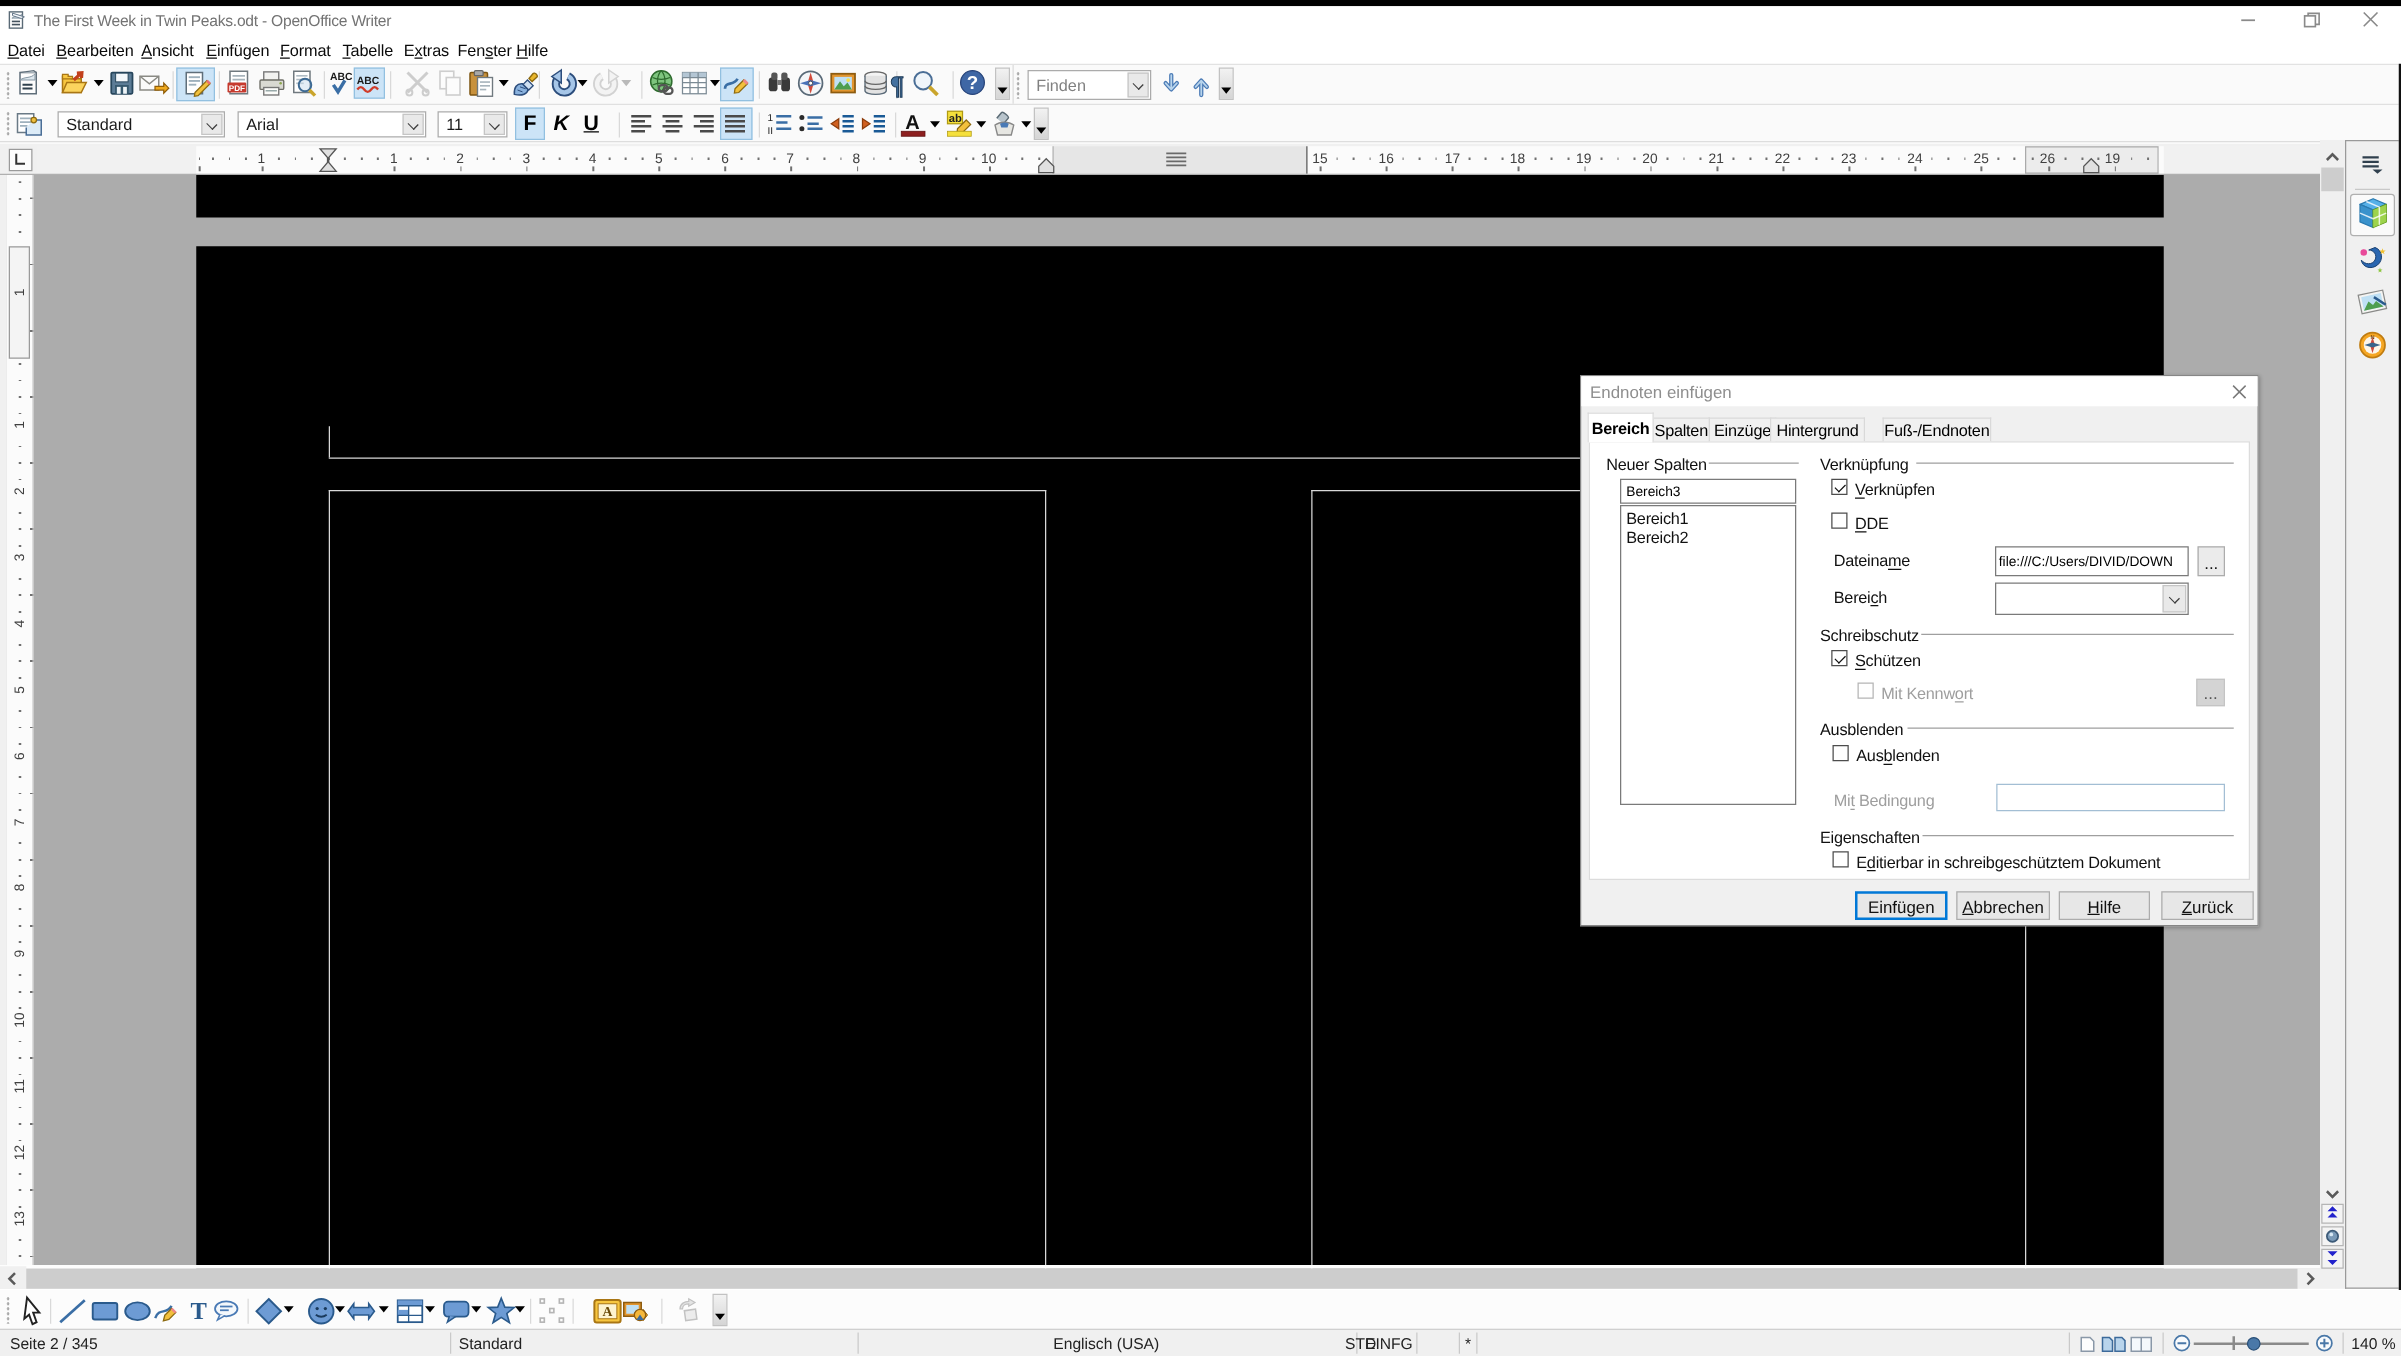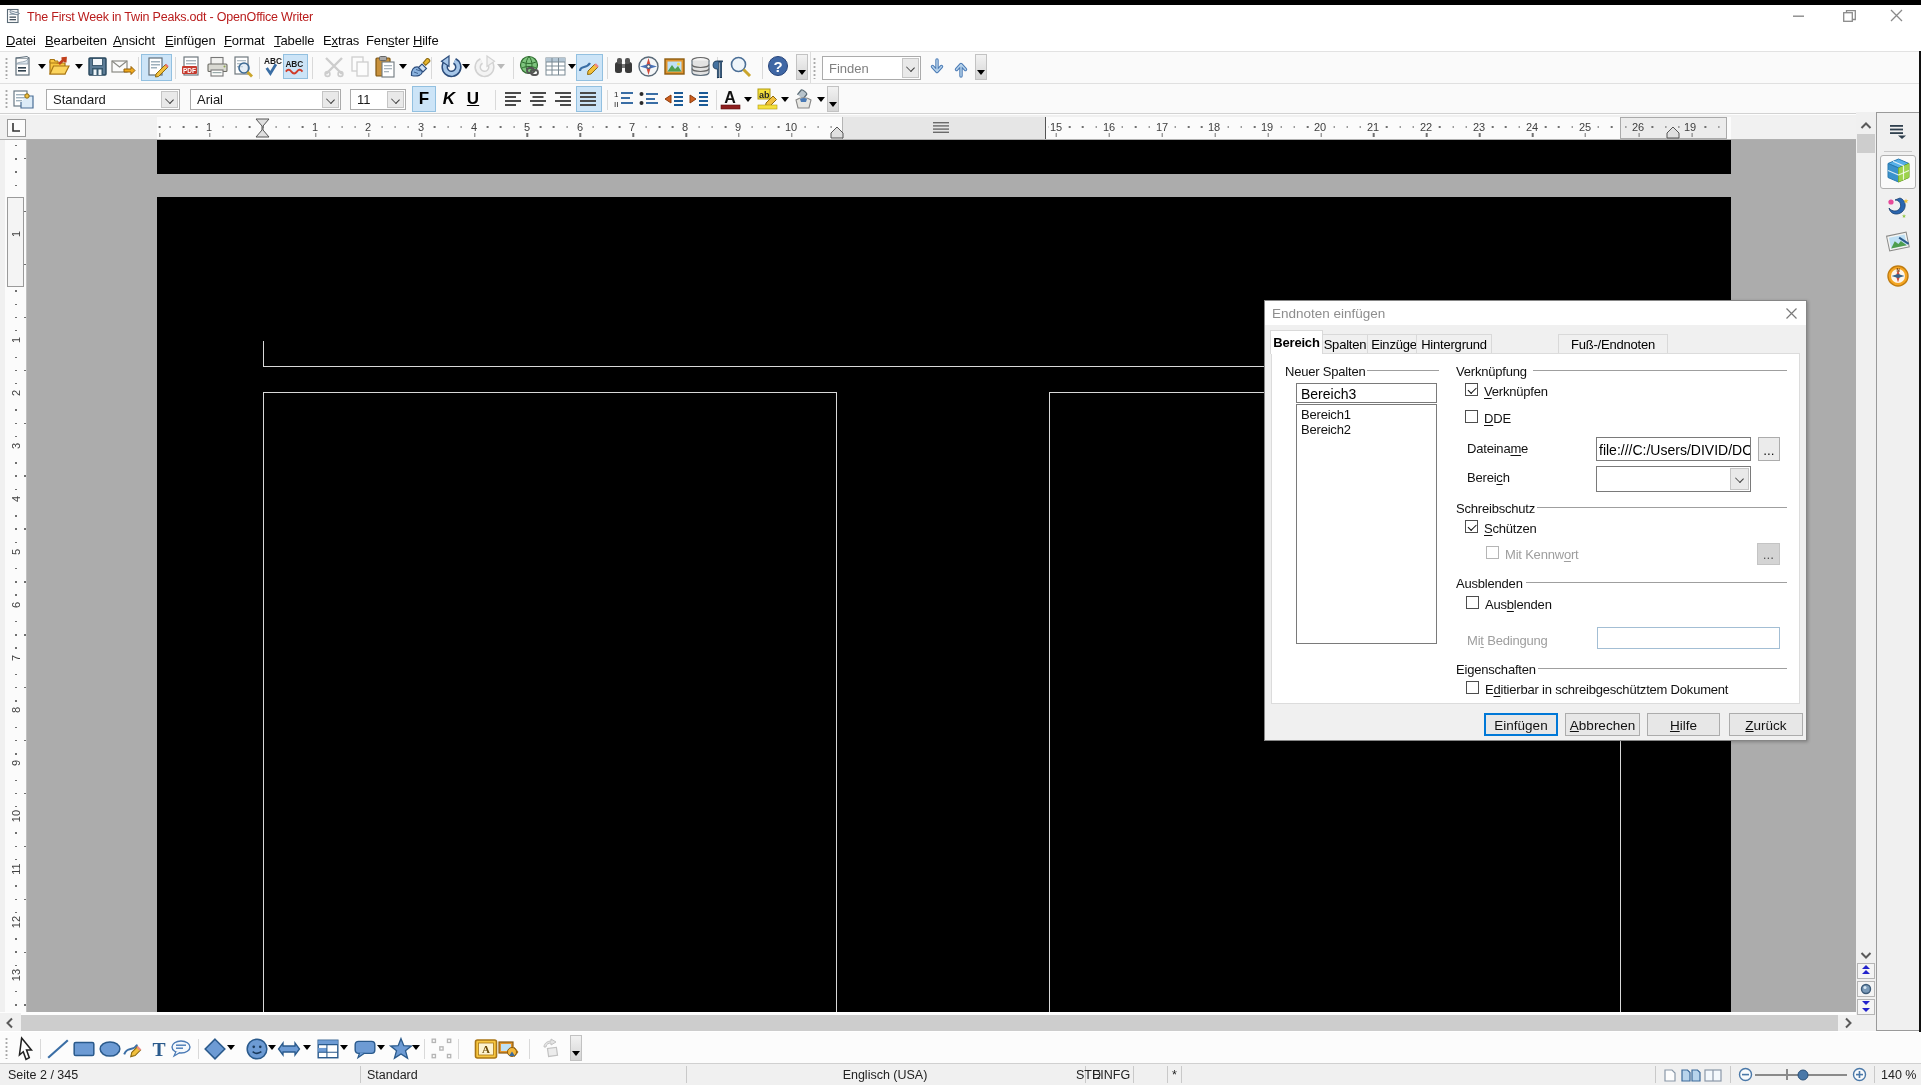--- a/index.html
+++ b/index.html
@@ -18,41 +18,41 @@
 .num{position:absolute;top:121px;font-size:11px;color:#404040;transform:translateX(-50%);background:inherit;padding:0 1px;line-height:12px}
 .tick{position:absolute;top:126px;height:2px;background-image:repeating-linear-gradient(90deg,#707070 0 1.4px,transparent 1.4px 13.22px)}
 .cmt{position:absolute;top:133px;height:4px;background-image:repeating-linear-gradient(90deg,#707070 0 1.4px,transparent 1.4px 52.9px)}
 .gl{position:absolute;height:1px;background:#9f9f9f}
 .cb{position:absolute;width:13px;height:13px;background:#fff;border:1px solid #4d4d4d}
 .cb.dis{border-color:#b5b5b5}
 .ck:before{content:'';position:absolute;left:2px;top:2.5px;width:7px;height:3.5px;border-left:1.8px solid #101010;border-bottom:1.8px solid #101010;transform:rotate(-45deg)}
 .lb{position:absolute;font-size:13px;letter-spacing:-.2px;color:#111;line-height:15px;white-space:nowrap}
 .lb u{text-decoration-thickness:1px;text-underline-offset:2px}
 .dlb{color:#9e9e9e}
-.fld{position:absolute;background:#fff;border:1px solid #7a7a7a;font-size:14px;line-height:16px;white-space:nowrap;overflow:hidden}
+.fld{position:absolute;background:#fff;border:1px solid #7a7a7a;font-size:11px;line-height:16px;white-space:nowrap;overflow:hidden}
 .btn{position:absolute;background:#e3e3e3;border:1px solid #acacac;font-size:13.5px;text-align:center;color:#111}
 .mi{position:absolute;top:33px;font-size:13px;letter-spacing:-.1px;color:#0a0a0a}
 .sbs{position:absolute;top:1066px;width:1px;height:17px;background:#c9c9c9}
 .sbt{position:absolute;font-size:12.5px;color:#222;top:1068px;white-space:nowrap}
 .ic{position:absolute;width:24px;height:24px}
 svg{display:block;overflow:visible}
 .tab{position:absolute;top:334px;height:19px;background:#f0f0f0;border:1px solid #d9d9d9;border-bottom:none;font-size:13px;letter-spacing:-.2px;text-align:center;padding-top:2px}
 </style></head><body>
 
 <div class="a" style="left:0;top:0;width:1921px;height:5px;background:#000"></div>
 
 <div class="a" style="left:0;top:5px;width:1921px;height:23px;background:#fff"></div>
 <svg class="a" style="left:6px;top:8px" width="15" height="16" viewBox="0 0 15 16">
     <rect x="1.5" y="1.5" width="10.5" height="13" fill="#fdfdfd" stroke="#5a6a76" stroke-width="1.1"></rect>
     <rect x="3.5" y="8.5" width="6.5" height="1.3" fill="#44525e"></rect>
     <rect x="3.5" y="11" width="6.5" height="1.3" fill="#44525e"></rect>
     <path d="M3.5 6.5 C6 4.5 9 6 11.5 3.5 L11.5 6.5 Z" fill="#dbe5ec" stroke="#8596a3" stroke-width=".7"></path>
     <path d="M4 2.5 L13.5 5.5 L11 6.8 L4 4.5 Z" fill="#f4f7fa" stroke="#66788a" stroke-width=".8"></path>
   </svg>
-<div class="a" style="left:27px;top:10px;font-size:12.5px;color:#b91c1c;letter-spacing:-.2px">The First Week in Twin Peaks.odt - OpenOffice Writer</div>
+<div class="a" style="left:27px;top:10px;font-size:12.5px;color:#737373;letter-spacing:-.2px">The First Week in Twin Peaks.odt - OpenOffice Writer</div>
 <svg class="a" style="left:1793px;top:15px" width="12" height="3" viewBox="0 0 12 3">
     <rect width="11" height="1.4" y="0.5" fill="#8a8a8a"></rect>
   </svg>
 <svg class="a" style="left:1843px;top:10px" width="13" height="12" viewBox="0 0 13 12">
     <rect x="0.7" y="2.7" width="8.6" height="8.6" fill="none" stroke="#8a8a8a" stroke-width="1.3"></rect>
     <path d="M3.5 2.7 L3.5 0.7 L12.3 0.7 L12.3 9.5 L9.3 9.5" fill="none" stroke="#8a8a8a" stroke-width="1.3"></path>
   </svg>
 <svg class="a" style="left:1890px;top:9px" width="13" height="13" viewBox="0 0 13 13">
     <path d="M1 1 L12 12 M12 1 L1 12" stroke="#8a8a8a" stroke-width="1.3"></path>
   </svg>
@@ -699,21 +699,21 @@
 <div class="a" style="left:1265px;top:301px;width:541px;height:24px;background:#fff"></div>
 <div class="a" style="left:1272px;top:306px;font-size:13.5px;color:#8e8e8e">Endnoten einfügen</div>
 <svg class="a" style="left:1786px;top:308px" width="11" height="11" viewBox="0 0 11 11">
     <path d="M0.5 0.5 L10.5 10.5 M10.5 0.5 L0.5 10.5" stroke="#7a7a7a" stroke-width="1.2"></path>
   </svg>
 
 <div class="a" style="left:1271px;top:353px;width:529px;height:351px;background:#fff;border:1px solid #dcdcdc"></div>
 <div class="tab" style="left:1322px;width:46px">Spalten</div>
 <div class="tab" style="left:1367px;width:54px">Einzüge</div>
 <div class="tab" style="left:1416px;width:76px">Hintergrund</div>
-<div class="tab" style="left:1558px;width:110px">Fuß-/Endnoten</div>
+<div class="tab" style="left:1506px;width:87px">Fuß-/Endnoten</div>
 <div class="tab" style="left:1270px;top:330px;width:53px;height:24px;background:#fff;border-bottom:none;font-weight:bold;padding-top:4px">Bereich</div>
 
 <div class="lb" style="left:1285px;top:364px">Neuer Spalten</div>
 <div class="gl" style="left:1367px;top:370px;width:72px"></div>
 <div class="fld" style="left:1296px;top:383px;width:141px;height:20px;padding:2px 0 0 4px">Bereich3</div>
 <div class="fld" style="left:1296px;top:404px;width:141px;height:240px;padding:0"></div>
 <div class="lb" style="left:1301px;top:407px">Bereich1</div>
 <div class="lb" style="left:1301px;top:422px">Bereich2</div>
 
 <div class="lb" style="left:1456px;top:364px">Verknüpfung</div>

